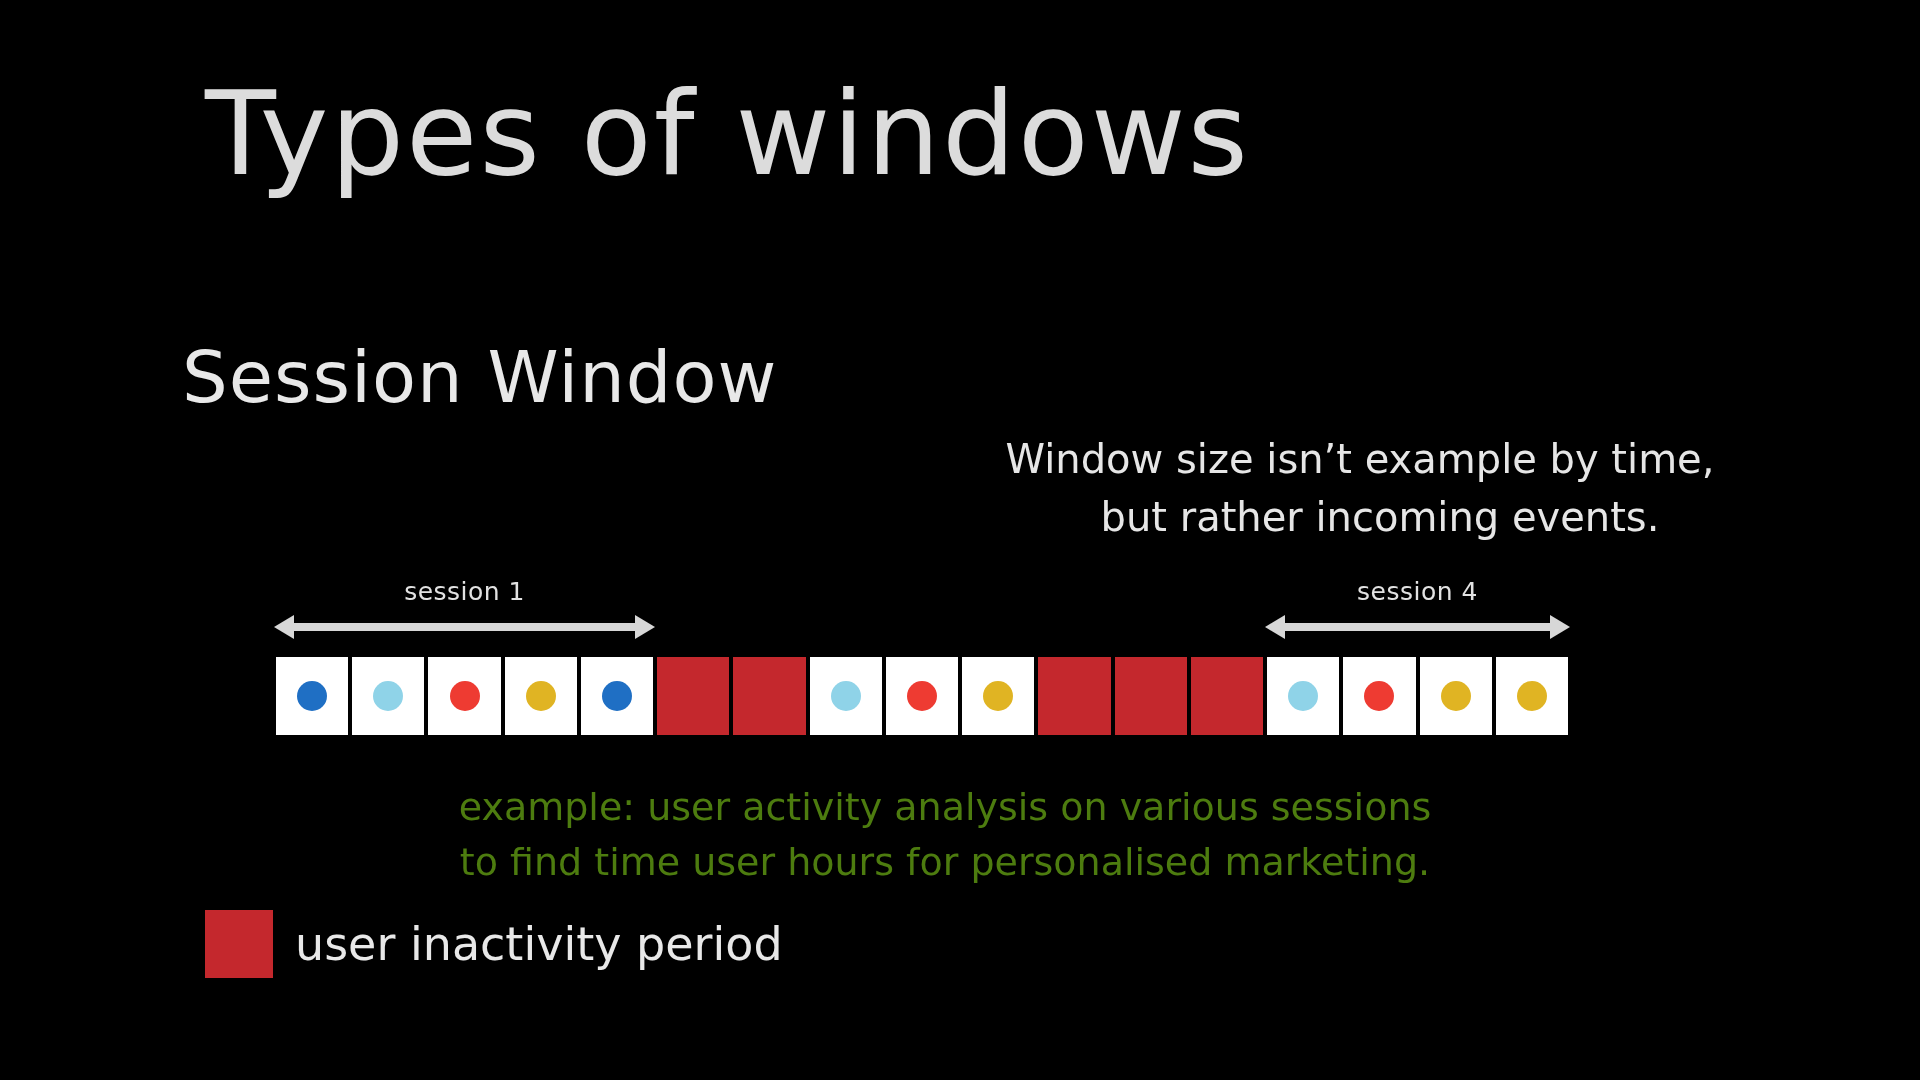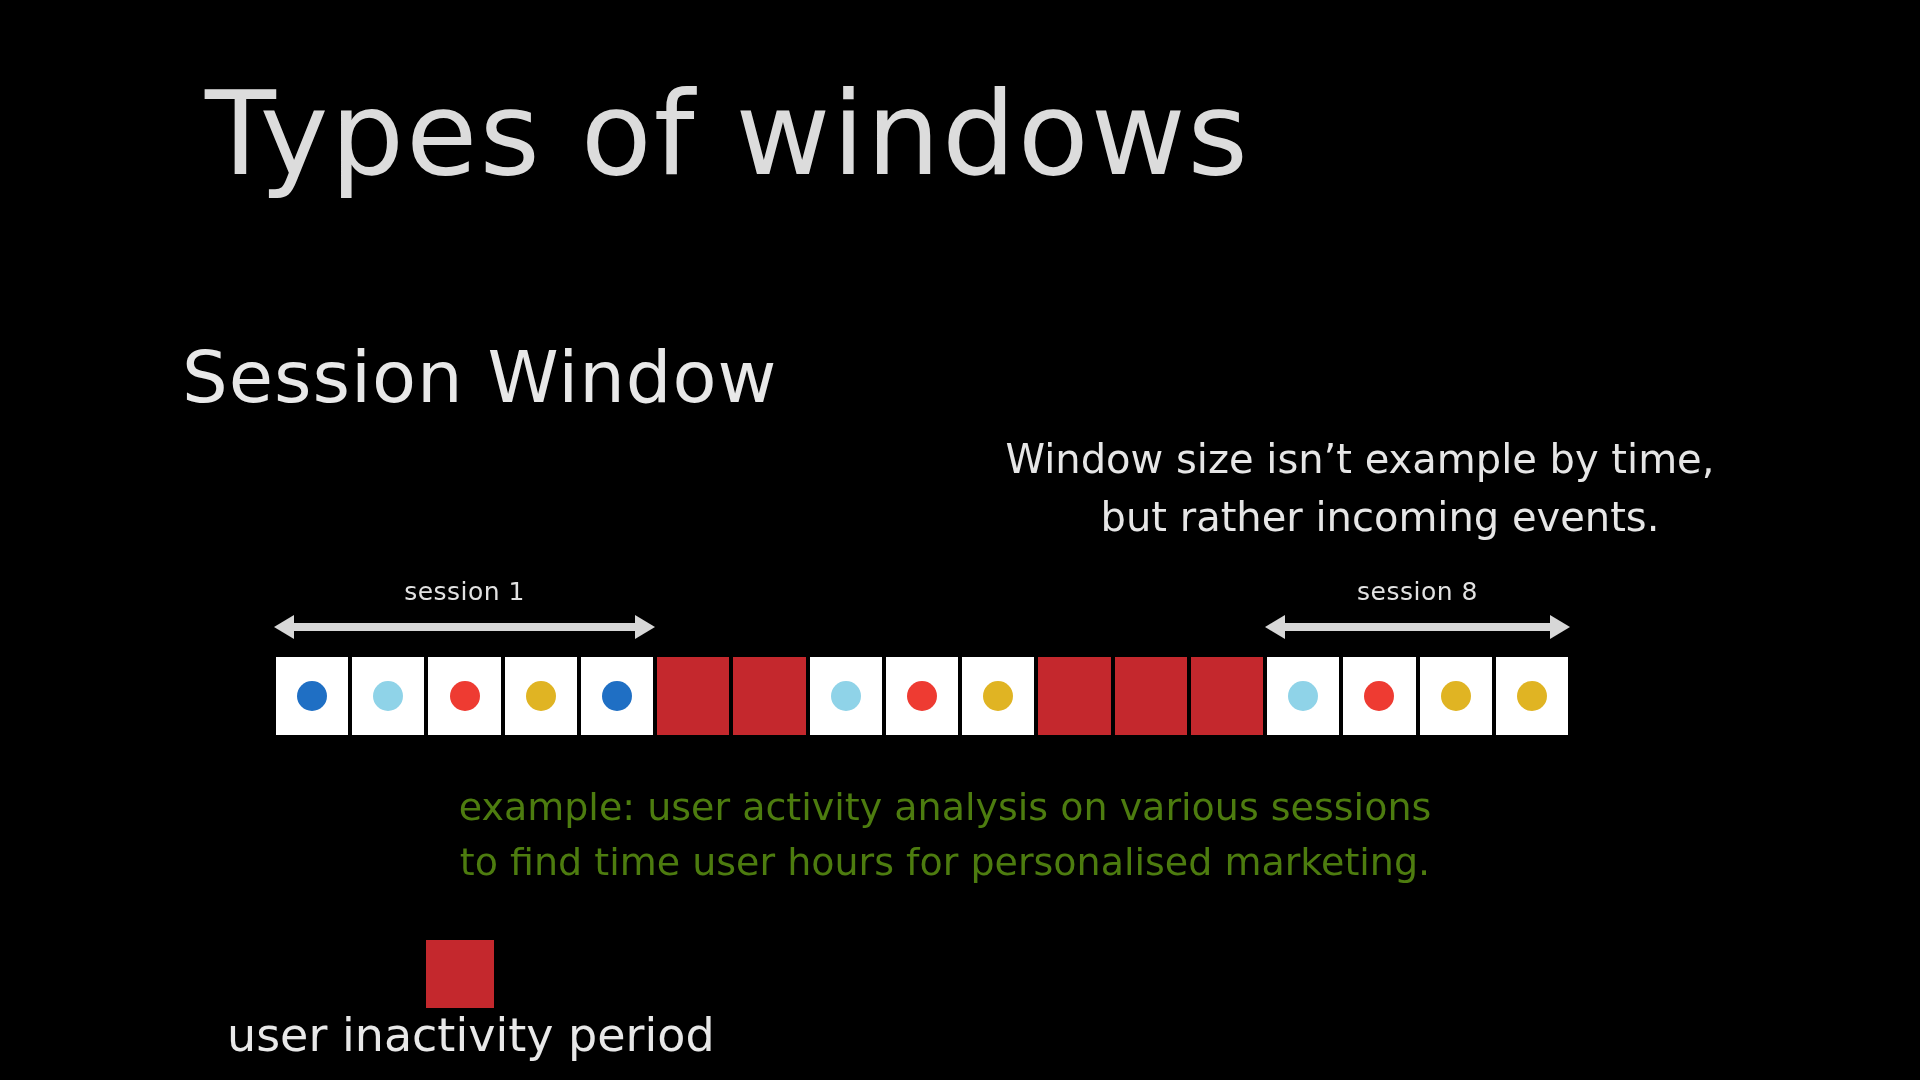--- a/index.html
+++ b/index.html
@@ -158,23 +158,23 @@
     font-size: 38px;
     line-height: 1.45;
     color: #4d7c0f;
   }
   .caption .line { display: block; white-space: nowrap; }
 
   
   .legend {
     position: absolute;
     left: 205px;
-    top: 940px;
+    top: 910px;
     display: flex;
-    flex-direction: column;
+    flex-direction: row;
     align-items: center;
     text-align: center;
   }
   .legend-swatch {
     width: 68px;
     height: 68px;
     background: #c4282d;
     display: block;
   }
   .legend-label {
@@ -245,21 +245,21 @@
   <div class="arrows-layer" id="arrows-layer">
       <div class="session-group" style="left: 274px; top: 565px; width: 381.176px;">
         <div class="session-label">session 1</div>
         <div class="arrow-wrap">
           <span class="arrow-head left"></span>
           <span class="arrow-line"></span>
           <span class="arrow-head right"></span>
         </div>
       </div>
       <div class="session-group" style="left: 1265.06px; top: 565px; width: 304.941px;">
-        <div class="session-label">session 8</div>
+        <div class="session-label">session 4</div>
         <div class="arrow-wrap">
           <span class="arrow-head left"></span>
           <span class="arrow-line"></span>
           <span class="arrow-head right"></span>
         </div>
       </div>
     </div>
 
   <div class="caption">
     <span class="line">example: user activity analysis on various sessions</span>

